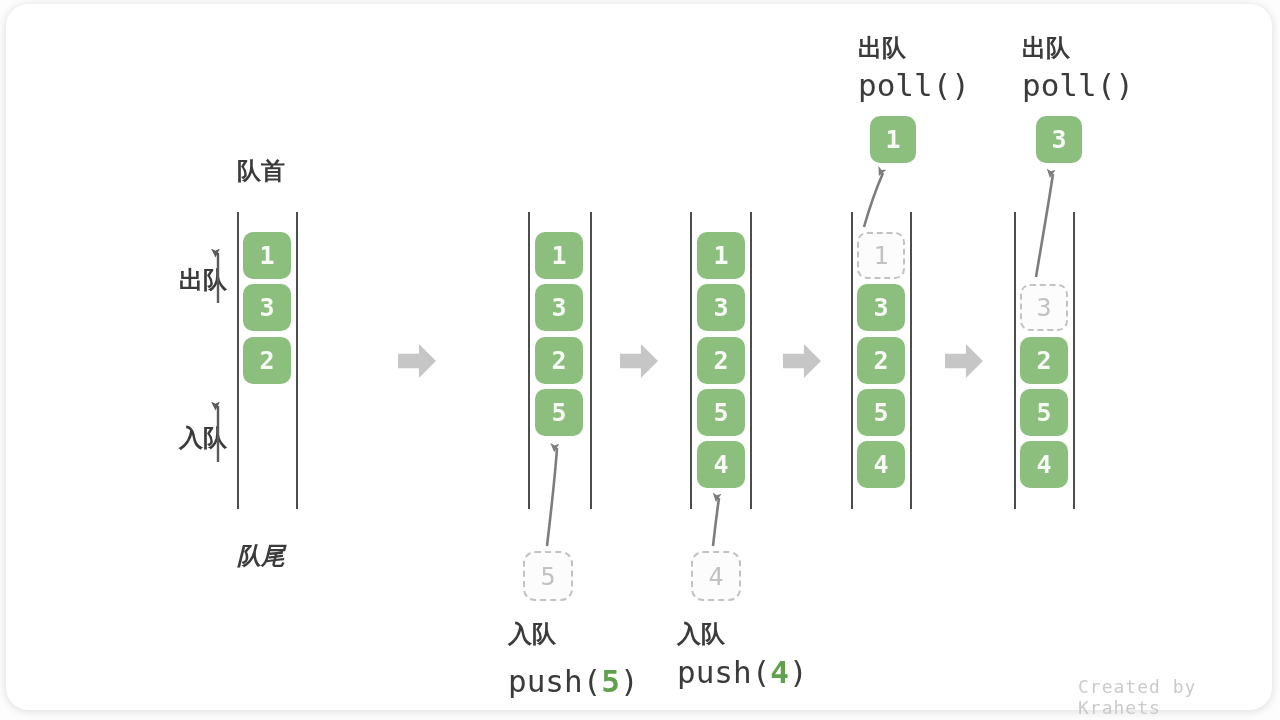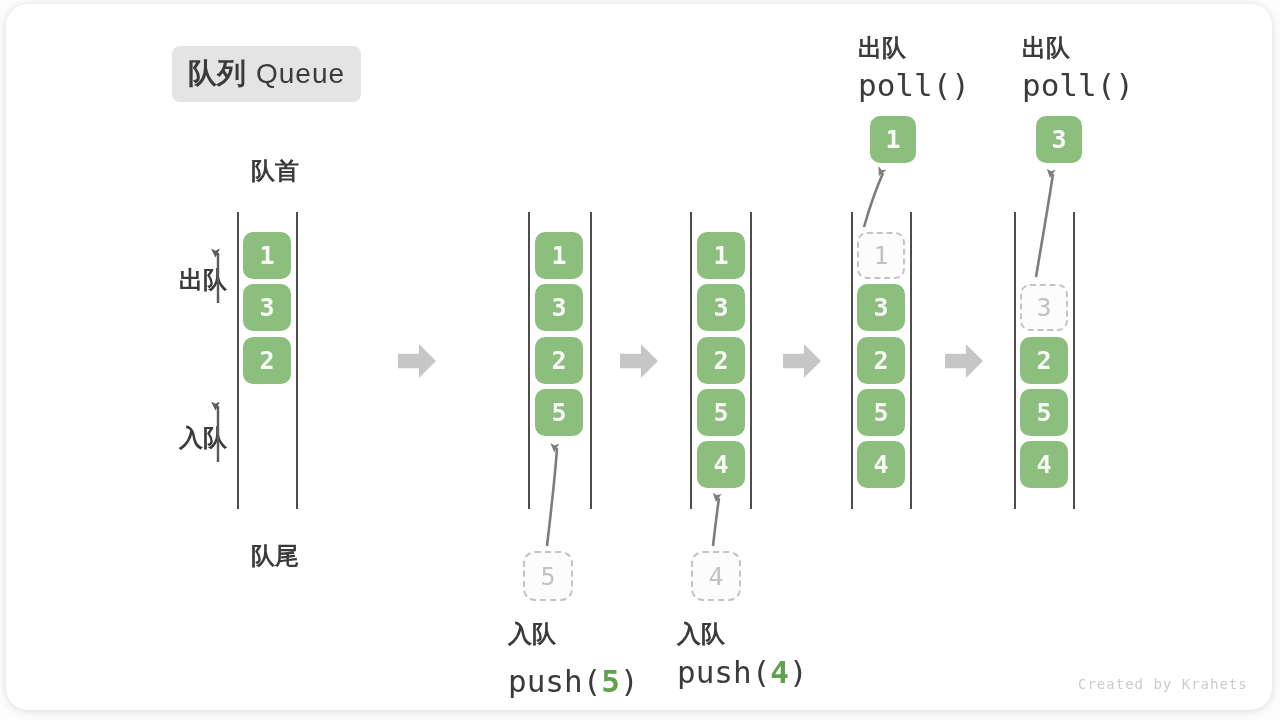--- a/index.html
+++ b/index.html
@@ -11,21 +11,21 @@
     box-shadow: 0 1px 10px rgba(0,0,0,0.14);
   }
   .title-box {
     position: absolute; left: 172px; top: 46px; width: 189px; height: 56px;
     background: #e4e4e4; border-radius: 8px;
     display: flex; align-items: center; justify-content: center; gap: 10px;
   }
   .title-zh { font-size: 29px; font-weight: 700; color: #3b3b3b; }
   .title-en { font-size: 28px; font-weight: 400; color: #3b3b3b; letter-spacing: 1px; }
   .cjk { position: absolute; font-size: 24px; font-weight: 700; color: #3b3b3b; white-space: nowrap; }
-  .cjk.center { text-align: right; width: 62px; }
+  .cjk.center { text-align: left; width: 62px; }
   .mono { position: absolute; font-family: "DejaVu Sans Mono", monospace; font-size: 31px; font-weight: 500; color: #3b3b3b; white-space: nowrap; }
   .mono .arg { color: #60a14e; font-weight: 700; }
   .vline { position: absolute; width: 2px; height: 297px; top: 212px; background: #4d4d4d; }
   .qbox {
     position: absolute; width: 48px; height: 47px;
     background: #8cbe7d; border-radius: 10px;
     display: flex; align-items: center; justify-content: center;
     font-family: "DejaVu Sans Mono", monospace; font-size: 25px; font-weight: 700; color: #f8faf6;
   }
   .qbox.popped { width: 46px; height: 47px; }
@@ -38,36 +38,32 @@
   }
   .block-arrow {
     position: absolute; width: 38px; height: 34px; top: 344px;
     background: #c6c6c6;
     -webkit-clip-path: polygon(0 29%, 55% 29%, 55% 0, 100% 50%, 55% 100%, 55% 71%, 0 71%);
     clip-path: polygon(0 29%, 55% 29%, 55% 0, 100% 50%, 55% 100%, 55% 71%, 0 71%);
   }
   .overlay-svg { position: absolute; left: 0; top: 0; width: 1280px; height: 720px; pointer-events: none; }
   .watermark {
     position: absolute; left: 1078px; top: 676px;
-    font-family: "DejaVu Sans Mono", monospace; font-size: 14px; color: #cbcbcb; letter-spacing: 1px;
+    font-family: "DejaVu Sans Mono", monospace; font-size: 18px; color: #cbcbcb; letter-spacing: 1px;
   }
 </style>
 </head>
 <body>
 
 <div class="canvas">
   <div class="card"></div>
 
-  <div class="title-box">
-    <span class="title-zh">队列</span>
-    <span class="title-en">Queue</span>
-  </div>
 
   <div class="cjk center" style="left:237px; top:155px;">队首</div>
-  <div class="cjk center" style="left:237px; top:540px;">队尾</div>
+  <div class="cjk center" style="left:237px; top:540px;font-style:italic;">队尾</div>
   <div class="cjk" style="left:179px; top:264px;">出队</div>
   <div class="cjk" style="left:179px; top:422px;">入队</div>
 
   <div>
     <div class="vline" style="left:237px;"></div>
     <div class="vline" style="left:296px;"></div>
     <div class="qbox" style="left:243px; top:232px;">1</div>
     <div class="qbox" style="left:243px; top:284px;">3</div>
     <div class="qbox" style="left:243px; top:337px;">2</div>
   </div>

